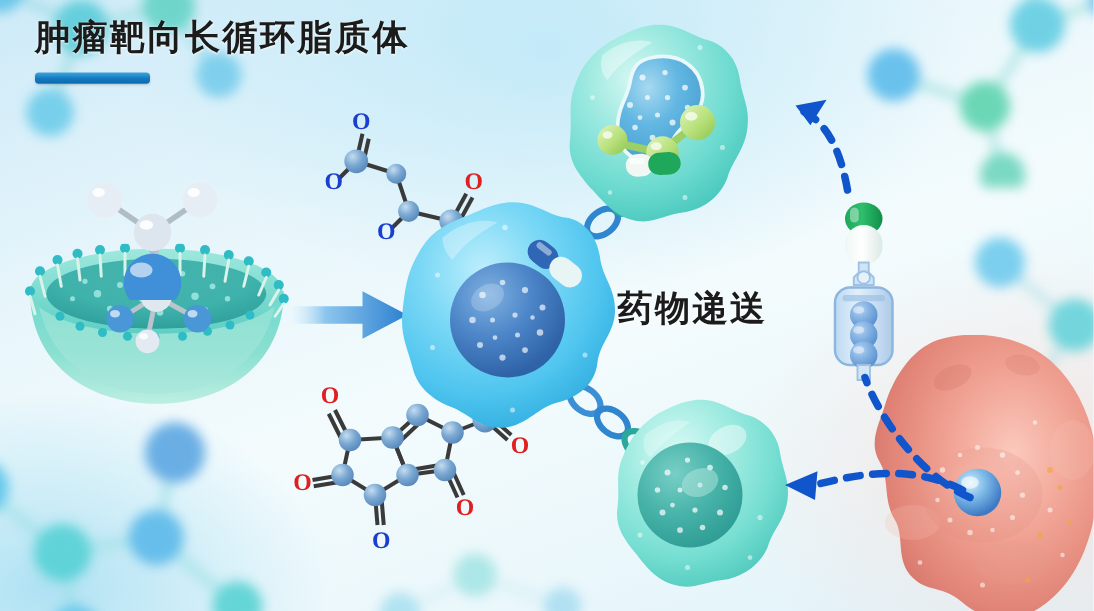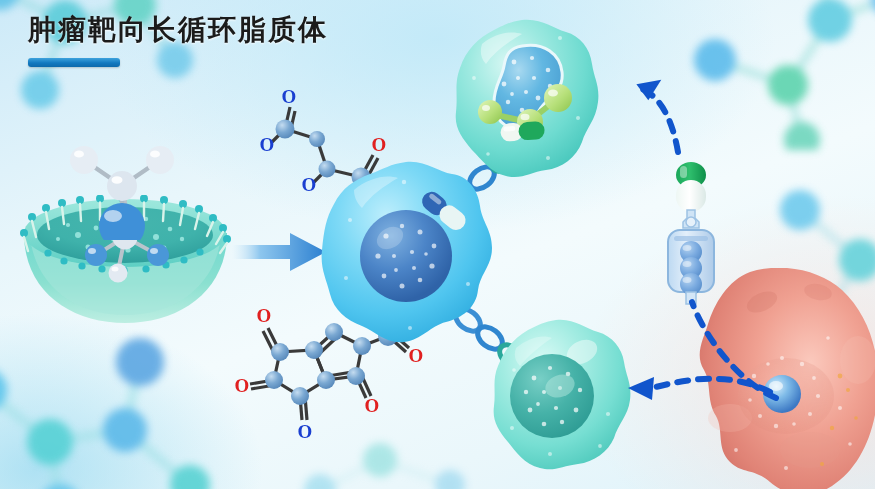--- a/index.html
+++ b/index.html
@@ -638,14 +638,15 @@
 
     <path d="M636 86 L660 78 L650 100 Z" fill="#1155cc" transform="rotate(8 648 88)"></path>
     <path d="M628 388 L654 377 L652 400 Z" fill="#1155cc"></path>
   </svg>
 
   <div class="abs" id="title-block">
     <div id="page-title">肿瘤靶向长循环脂质体</div>
     <div id="title-rule"></div>
   </div>
 
+  <div class="abs" id="delivery-label">药物递送</div>
 
 </div>
 
 </body></html>

